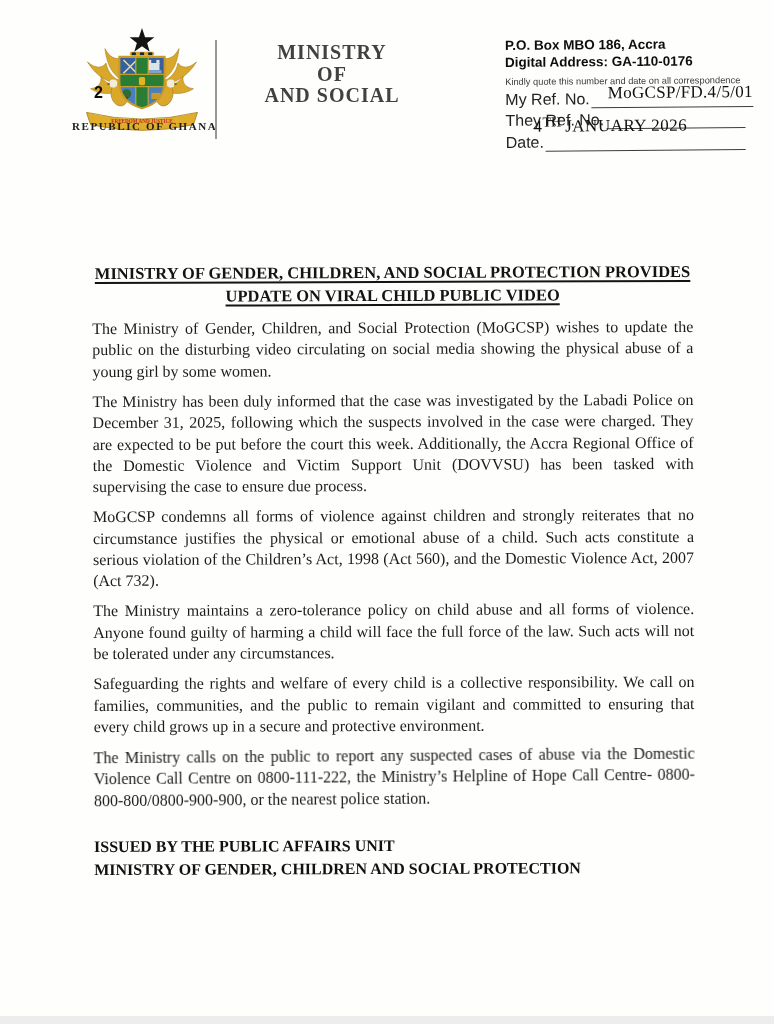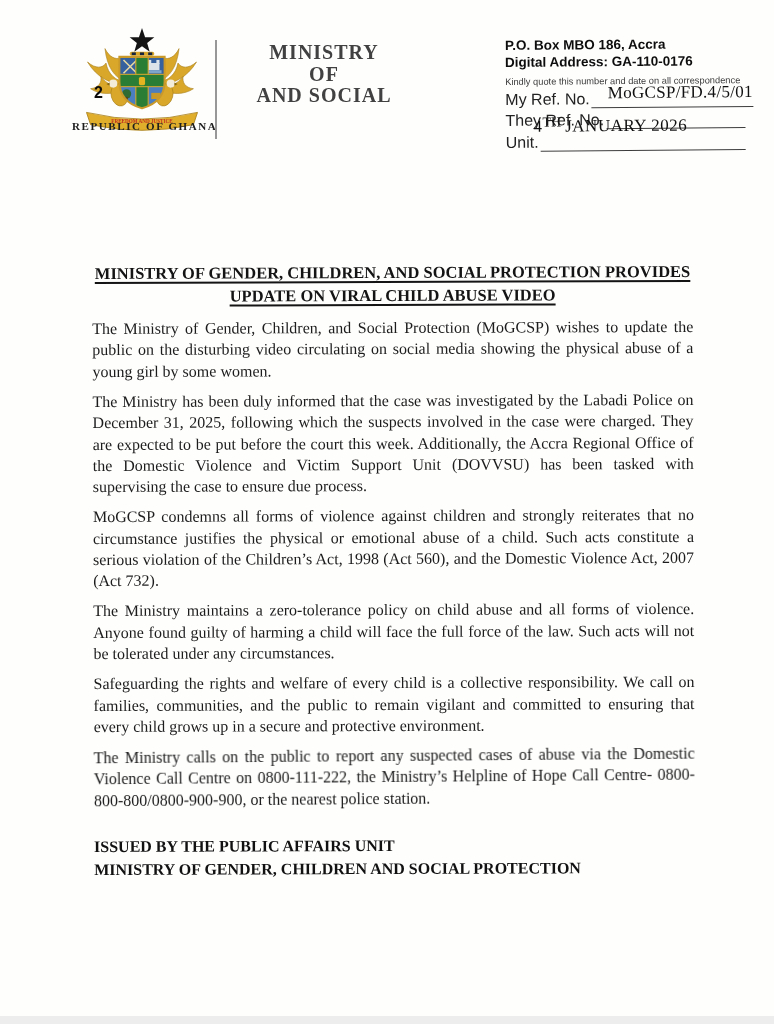--- a/index.html
+++ b/index.html
@@ -26,21 +26,21 @@
     text-align:center; font-weight:bold; font-size:11px;
     letter-spacing:1.6px; color:#1e1e1e; white-space:nowrap;
   }
 
   .vert-divider {
     position:absolute; left:215px; top:40px; width:2px; height:99px;
     background:#979797;
   }
 
   .ministry-name {
-    position:absolute; left:224px; top:42px; width:200px;
+    position:absolute; left:232px; top:42px; width:200px;
     text-align:center; font-weight:bold; font-size:20px; line-height:21.5px;
     letter-spacing:1px; color:#414141; white-space:nowrap;
   }
 
   .contact { position:absolute; left:505px; top:36px; width:242px;
     font-family:"Liberation Sans","DejaVu Sans",sans-serif; transform:rotate(-0.45deg); }
   .contact .po, .contact .digital {
     font-weight:bold; font-size:13.5px; line-height:17px; color:#0d0d0d;
   }
   .contact .note { font-size:9.3px; color:#3a3a3a; margin-top:6px; white-space:nowrap; }
@@ -175,32 +175,32 @@
         <span class="lbl">My Ref. No.</span>
         <span class="line"><span class="myref-value">MoGCSP/FD.4/5/01</span></span>
       </div>
 
       <div class="crow row-yourref">
         <span class="lbl">They Ref. No.</span>
         <span class="line"></span>
       </div>
 
       <div class="crow row-date">
-        <span class="lbl">Unit.</span>
+        <span class="lbl">Date.</span>
         <span class="line"></span>
       </div>
 
       <div class="date-value"><span>4</span><span class="ord">TH</span><span class="rest">JANUARY 2026</span></div>
     </div>
   </header>
 
   <main class="doc-main">
     <h1 class="doc-title">
       <span class="tline">MINISTRY OF GENDER, CHILDREN, AND SOCIAL PROTECTION PROVIDES</span>
-      <span class="tline">UPDATE ON VIRAL CHILD ABUSE VIDEO</span>
+      <span class="tline">UPDATE ON VIRAL CHILD PUBLIC VIDEO</span>
     </h1>
 
     <p>The Ministry of Gender, Children, and Social Protection (MoGCSP) wishes to update the public on the disturbing video circulating on social media showing the physical abuse of a young girl by some women.</p>
     <p>The Ministry has been duly informed that the case was investigated by the Labadi Police on December 31, 2025, following which the suspects involved in the case were charged. They are expected to be put before the court this week. Additionally, the Accra Regional Office of the Domestic Violence and Victim Support Unit (DOVVSU) has been tasked with supervising the case to ensure due process.</p>
     <p>MoGCSP condemns all forms of violence against children and strongly reiterates that no circumstance justifies the physical or emotional abuse of a child. Such acts constitute a serious violation of the Children’s Act, 1998 (Act 560), and the Domestic Violence Act, 2007 (Act 732).</p>
     <p>The Ministry maintains a zero-tolerance policy on child abuse and all forms of violence. Anyone found guilty of harming a child will face the full force of the law. Such acts will not be tolerated under any circumstances.</p>
     <p>Safeguarding the rights and welfare of every child is a collective responsibility. We call on families, communities, and the public to remain vigilant and committed to ensuring that every child grows up in a secure and protective environment.</p>
     <p class="soft">The Ministry calls on the public to report any suspected cases of abuse via the Domestic Violence Call Centre on 0800-111-222, the Ministry’s Helpline of Hope Call Centre- 0800-800-800/0800-900-900, or the nearest police station.</p>
 
     <footer class="issued">

